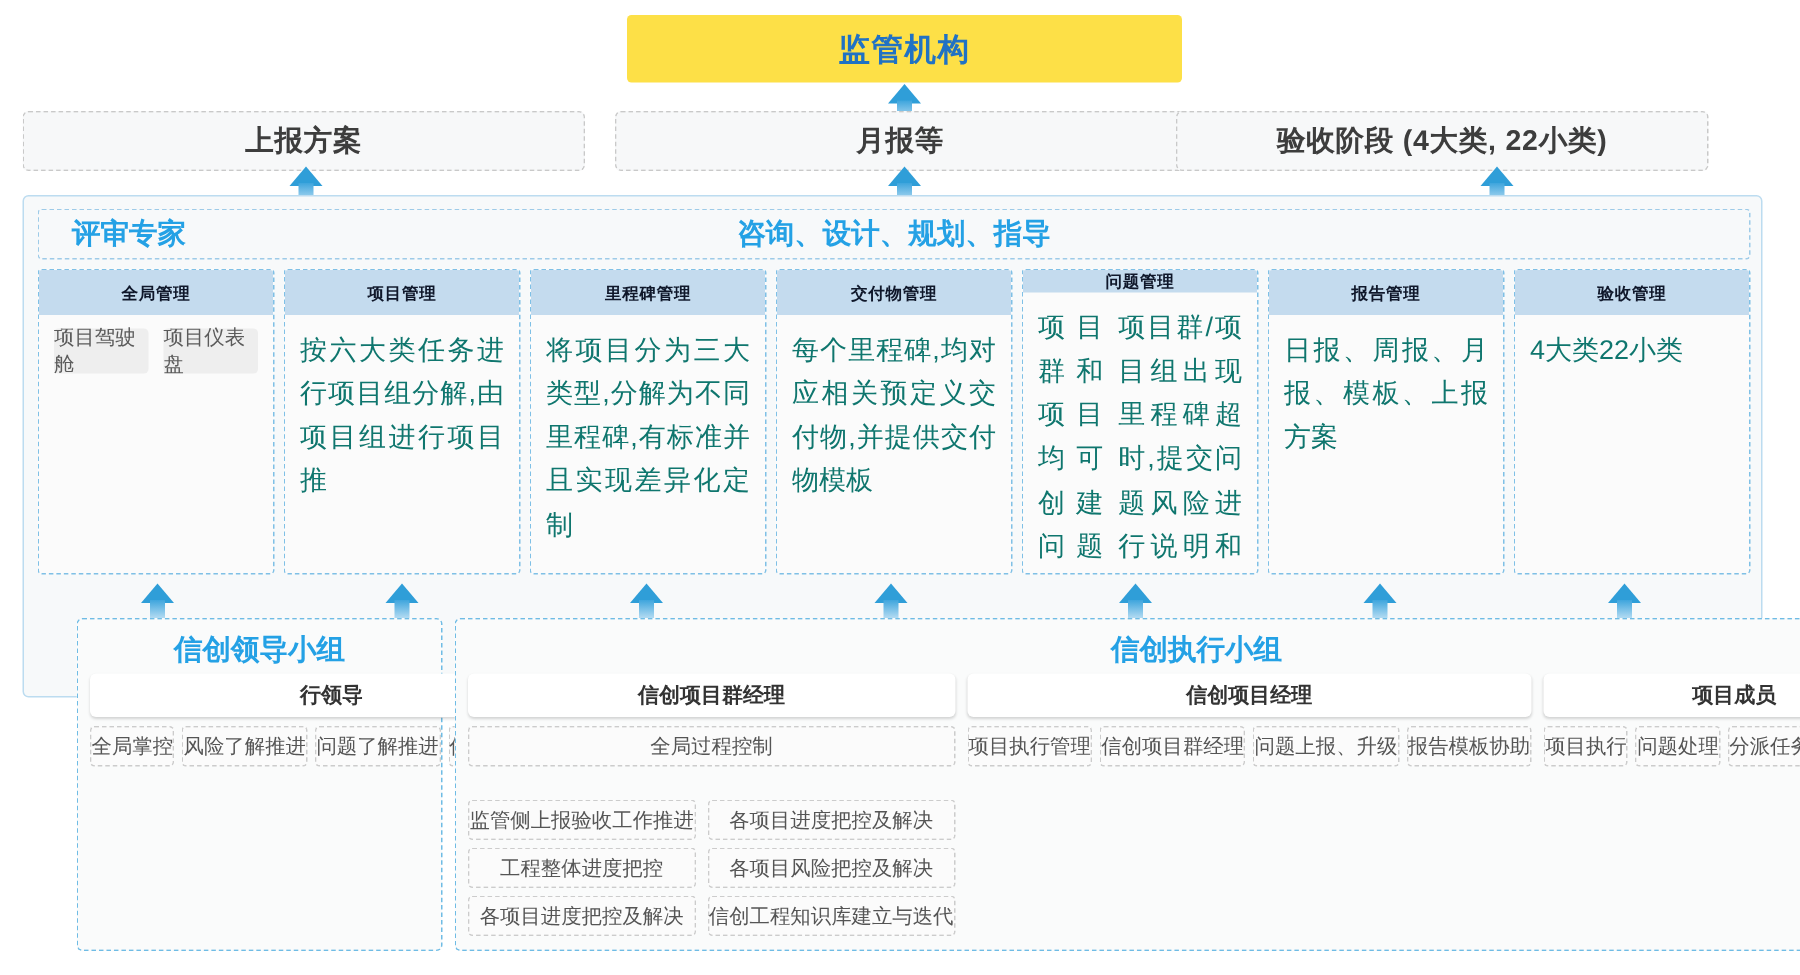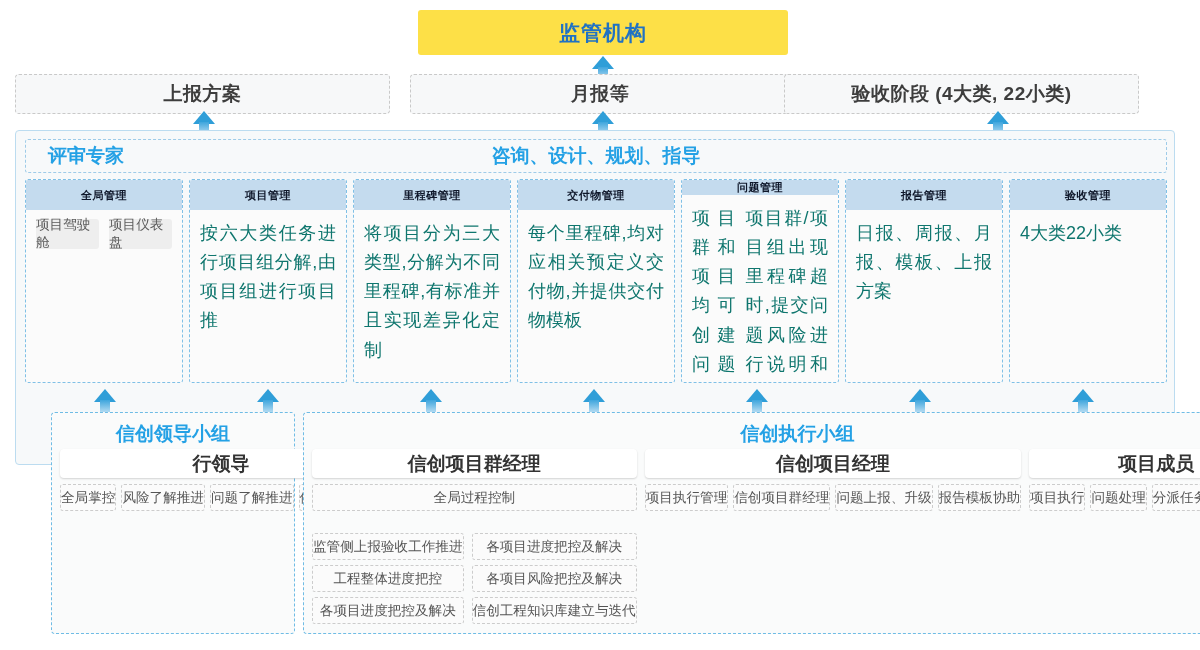--- a/index.html
+++ b/index.html
@@ -197,21 +197,21 @@
   .roleCol.narrow { flex: 1 1 0; }
   .roleCol.full { flex: 1 1 0; }
 
   .roleHead {
     height: 29px;
     background: #ffffff;
     border-radius: 4px;
     box-shadow: 0 1px 2px rgba(0,0,0,0.16);
     display: flex; align-items: center; justify-content: center;
     color: #333;
-    font-size: 19px;
+    font-size: 14px;
     font-weight: bold;
     margin-bottom: 6px;
   }
   .roleItems {
     flex: 1;
     display: flex;
     flex-direction: row;
     gap: 5px;
   }
   .roleItems.split {

